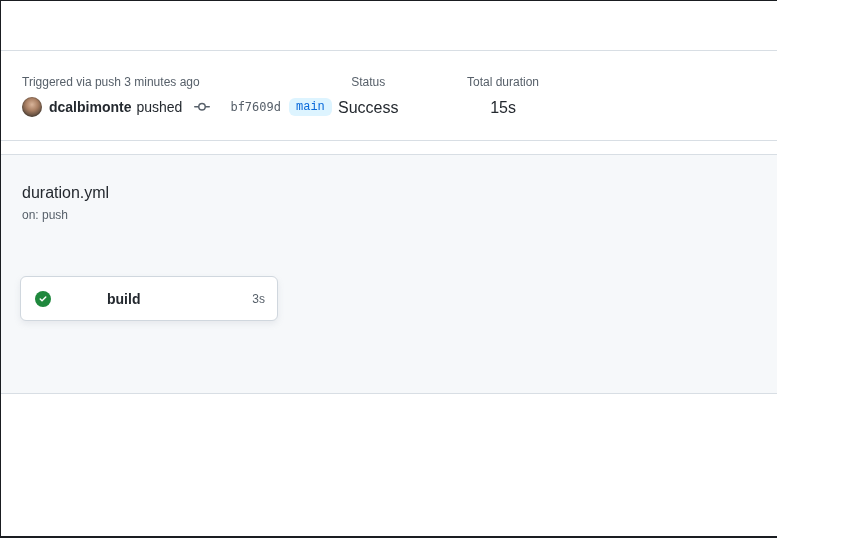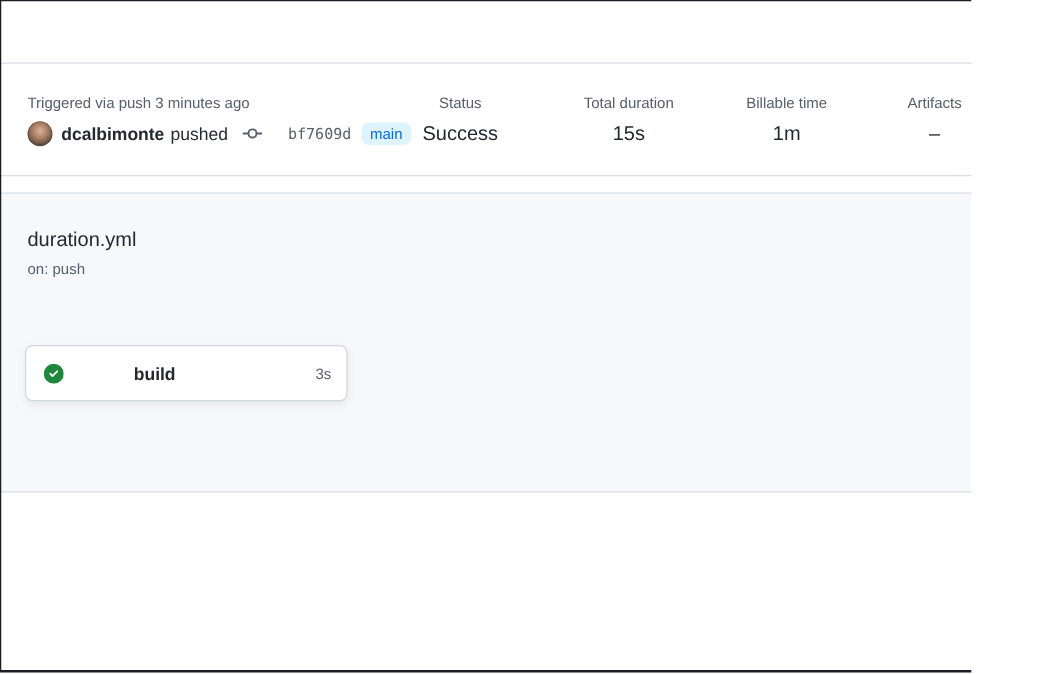--- a/index.html
+++ b/index.html
@@ -22,21 +22,21 @@
   .triggered { position:absolute; left:22px; top:21px; font-size:12px; line-height:18px; color:#57606a; }
   .actor-row { position:absolute; left:22px; top:43px; height:24px; display:flex; align-items:center; }
   .avatar { width:20px; height:20px; border-radius:50%; flex:none; cursor:pointer;
             background:radial-gradient(circle at 50% 38%, #d8b49a 0%, #a97f63 38%, #5d4a3c 72%, #2e2620 100%);
             box-shadow:inset 0 0 0 1px rgba(27,31,36,.15); }
   .actor { font-size:14px; font-weight:700; color:#24292f; margin-left:7px; text-decoration:none; cursor:pointer; }
   .pushed { font-size:14px; color:#24292f; margin-left:5px; }
   .commit-icon { margin-left:12px; display:inline-flex; }
   .sha { font-family:"DejaVu Sans Mono","Liberation Mono",monospace; font-size:12px; color:#57606a;
          margin-left:20px; text-decoration:none; cursor:pointer; }
-  .branch-badge { font-family:Liberation Sans, sans-serif; font-size:12px; line-height:18px;
+  .branch-badge { font-family:Liberation Mono, monospace; font-size:12px; line-height:18px;
                   color:#0969da; background:#ddf4ff; border-radius:6px; padding:0 7px; margin-left:8px;
                   text-decoration:none; cursor:pointer; }
 
   .stat { position:absolute; top:21px;text-align:center; }
   .stat .label { font-size:12px; line-height:18px; color:#57606a; }
   .stat .value { margin-top:5px; font-size:16px; line-height:24px; font-weight:500; color:#24292f; }
   .stat.s0 { left:338px; } .stat.s1 { left:467px; } .stat.s2 { left:597px; } .stat.s3 { left:726px; }
 
   
   .graph-section { position:absolute; top:154px; left:0; width:840px; height:240px;
@@ -76,28 +76,20 @@
     </div>
 
     <div class="stat s0">
       <div class="label">Status</div>
       <div class="value">Success</div>
     </div>
     <div class="stat s1">
       <div class="label">Total duration</div>
       <div class="value">15s</div>
     </div>
-    <div class="stat s2">
-      <div class="label">Billable time</div>
-      <div class="value">1m</div>
-    </div>
-    <div class="stat s3">
-      <div class="label">Artifacts</div>
-      <div class="value">–</div>
-    </div>
   </section>
 
   <section class="graph-section">
     <div class="wf-name">duration.yml</div>
     <div class="wf-trigger">on: push</div>
 
     <div class="job-card">
       <span class="job-check">
         <svg width="16" height="16" viewBox="0 0 16 16" aria-hidden="true">
           <circle cx="8" cy="8" r="8" fill="#1f883d"></circle>

